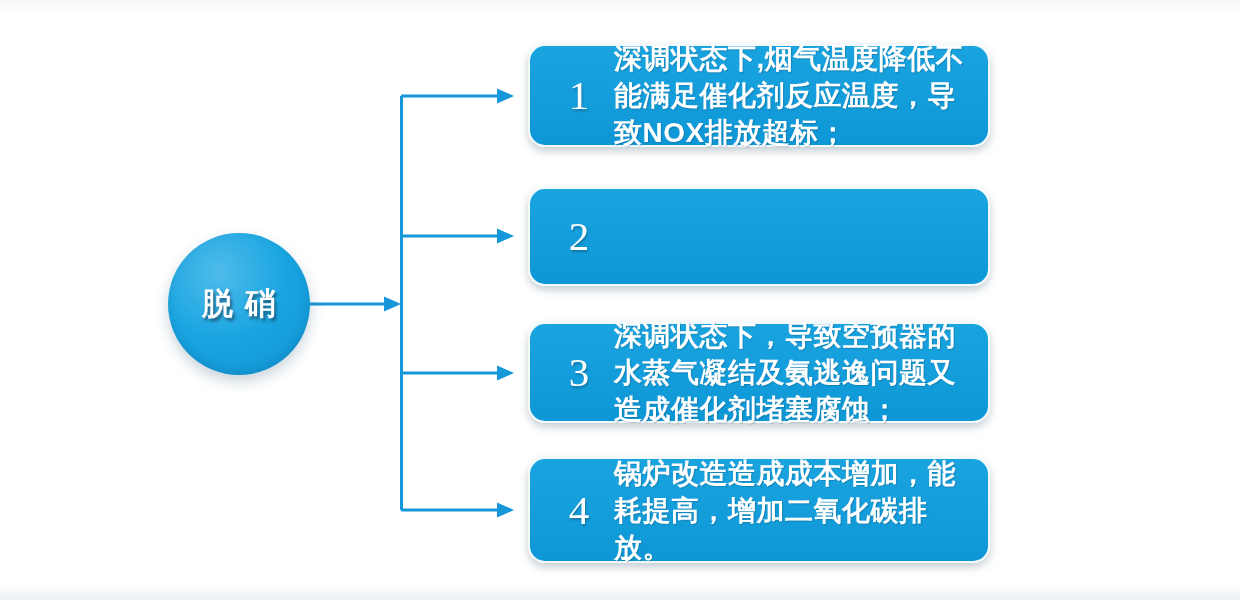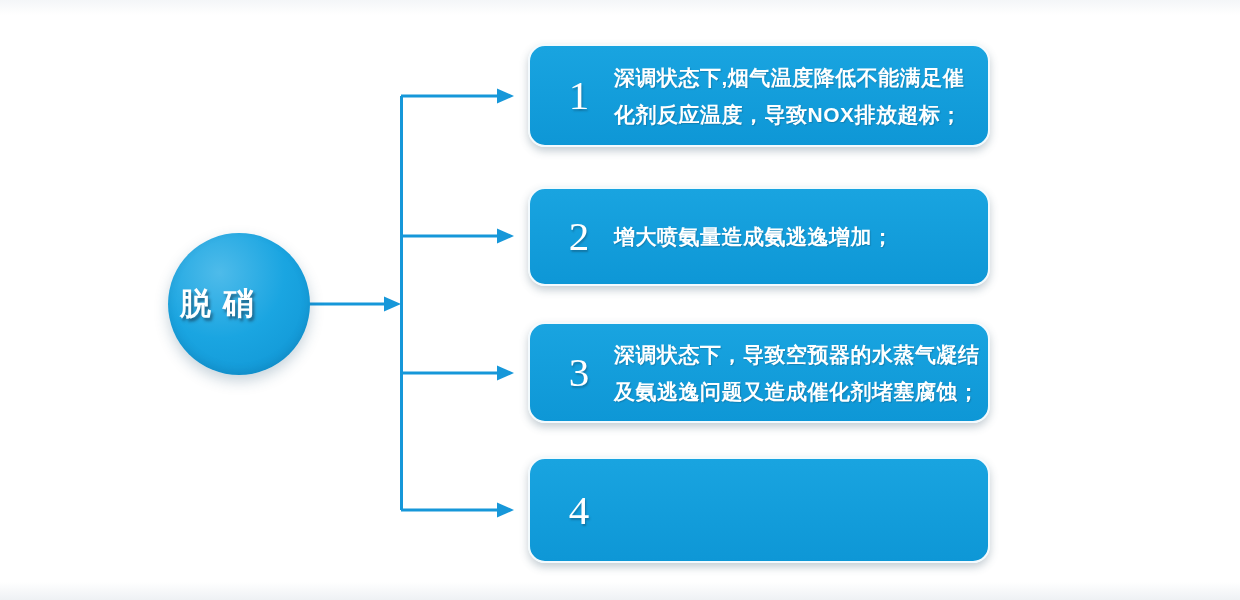--- a/index.html
+++ b/index.html
@@ -13,21 +13,21 @@
   }
   svg.connectors{position:absolute;left:0;top:0;width:1240px;height:600px;}
   svg.connectors line{stroke:#1697d9;stroke-width:3;}
   svg.connectors polygon{fill:#1697d9;}
 
   .root-circle{
     position:absolute;left:168px;top:233px;width:142px;height:142px;
     border-radius:50%;
     background:radial-gradient(circle at 36% 28%, #4ebbea 0%, #1aa5e1 48%, #0f93d2 100%);
     box-shadow:0 6px 14px rgba(30,80,110,0.25), inset 0 -4px 8px rgba(0,60,100,0.15);
-    display:flex;flex-direction:column;justify-content:center;
+    display:flex;flex-direction:column;align-items:center;justify-content:center;
     color:#ffffff;font-weight:700;font-size:31px;line-height:42px;
     text-shadow:2px 3px 3px rgba(20,40,60,0.55);
   }
   .root-circle .line{letter-spacing:12px;padding-left:12px;white-space:nowrap;}
 
   .challenge-card{
     position:absolute;left:528px;width:462px;
     box-sizing:border-box;
     border-radius:17px;
     border:2px solid rgba(255,255,255,0.95);
@@ -46,21 +46,21 @@
     padding-left:14px;
     text-align:center;
     font-family:"Liberation Serif","DejaVu Serif",serif;
     font-weight:400;
     font-size:41px;
     line-height:1;
     text-shadow:1px 2px 2px rgba(20,50,70,0.35);
   }
   .card-text{
     flex:1 1 auto;
-    font-size:21px;
+    font-size:28px;
     font-weight:700;
     line-height:37px;
     letter-spacing:0.5px;
     padding-right:6px;
     text-shadow:1px 1px 1px rgba(20,50,70,0.25);
   }
 </style>
 </head>
 <body>
 
@@ -90,25 +90,25 @@
     <span class="line">脱硝</span>
   </div>
 
   <div class="challenge-card card-1">
     <div class="card-num">1</div>
     <div class="card-text">深调状态下,烟气温度降低不能满足催化剂反应温度，导致NOX排放超标；</div>
   </div>
 
   <div class="challenge-card card-2">
     <div class="card-num">2</div>
-    <div class="card-text">增大喷氨量造成氨逃逸增加；</div>
   </div>
 
   <div class="challenge-card card-3">
     <div class="card-num">3</div>
     <div class="card-text">深调状态下，导致空预器的水蒸气凝结及氨逃逸问题又造成催化剂堵塞腐蚀；</div>
   </div>
 
   <div class="challenge-card card-4">
     <div class="card-num">4</div>
+    <div class="card-text">锅炉改造造成成本增加，能耗提高，增加二氧化碳排放。</div>
   </div>
 
 </div>
 
 </body></html>

